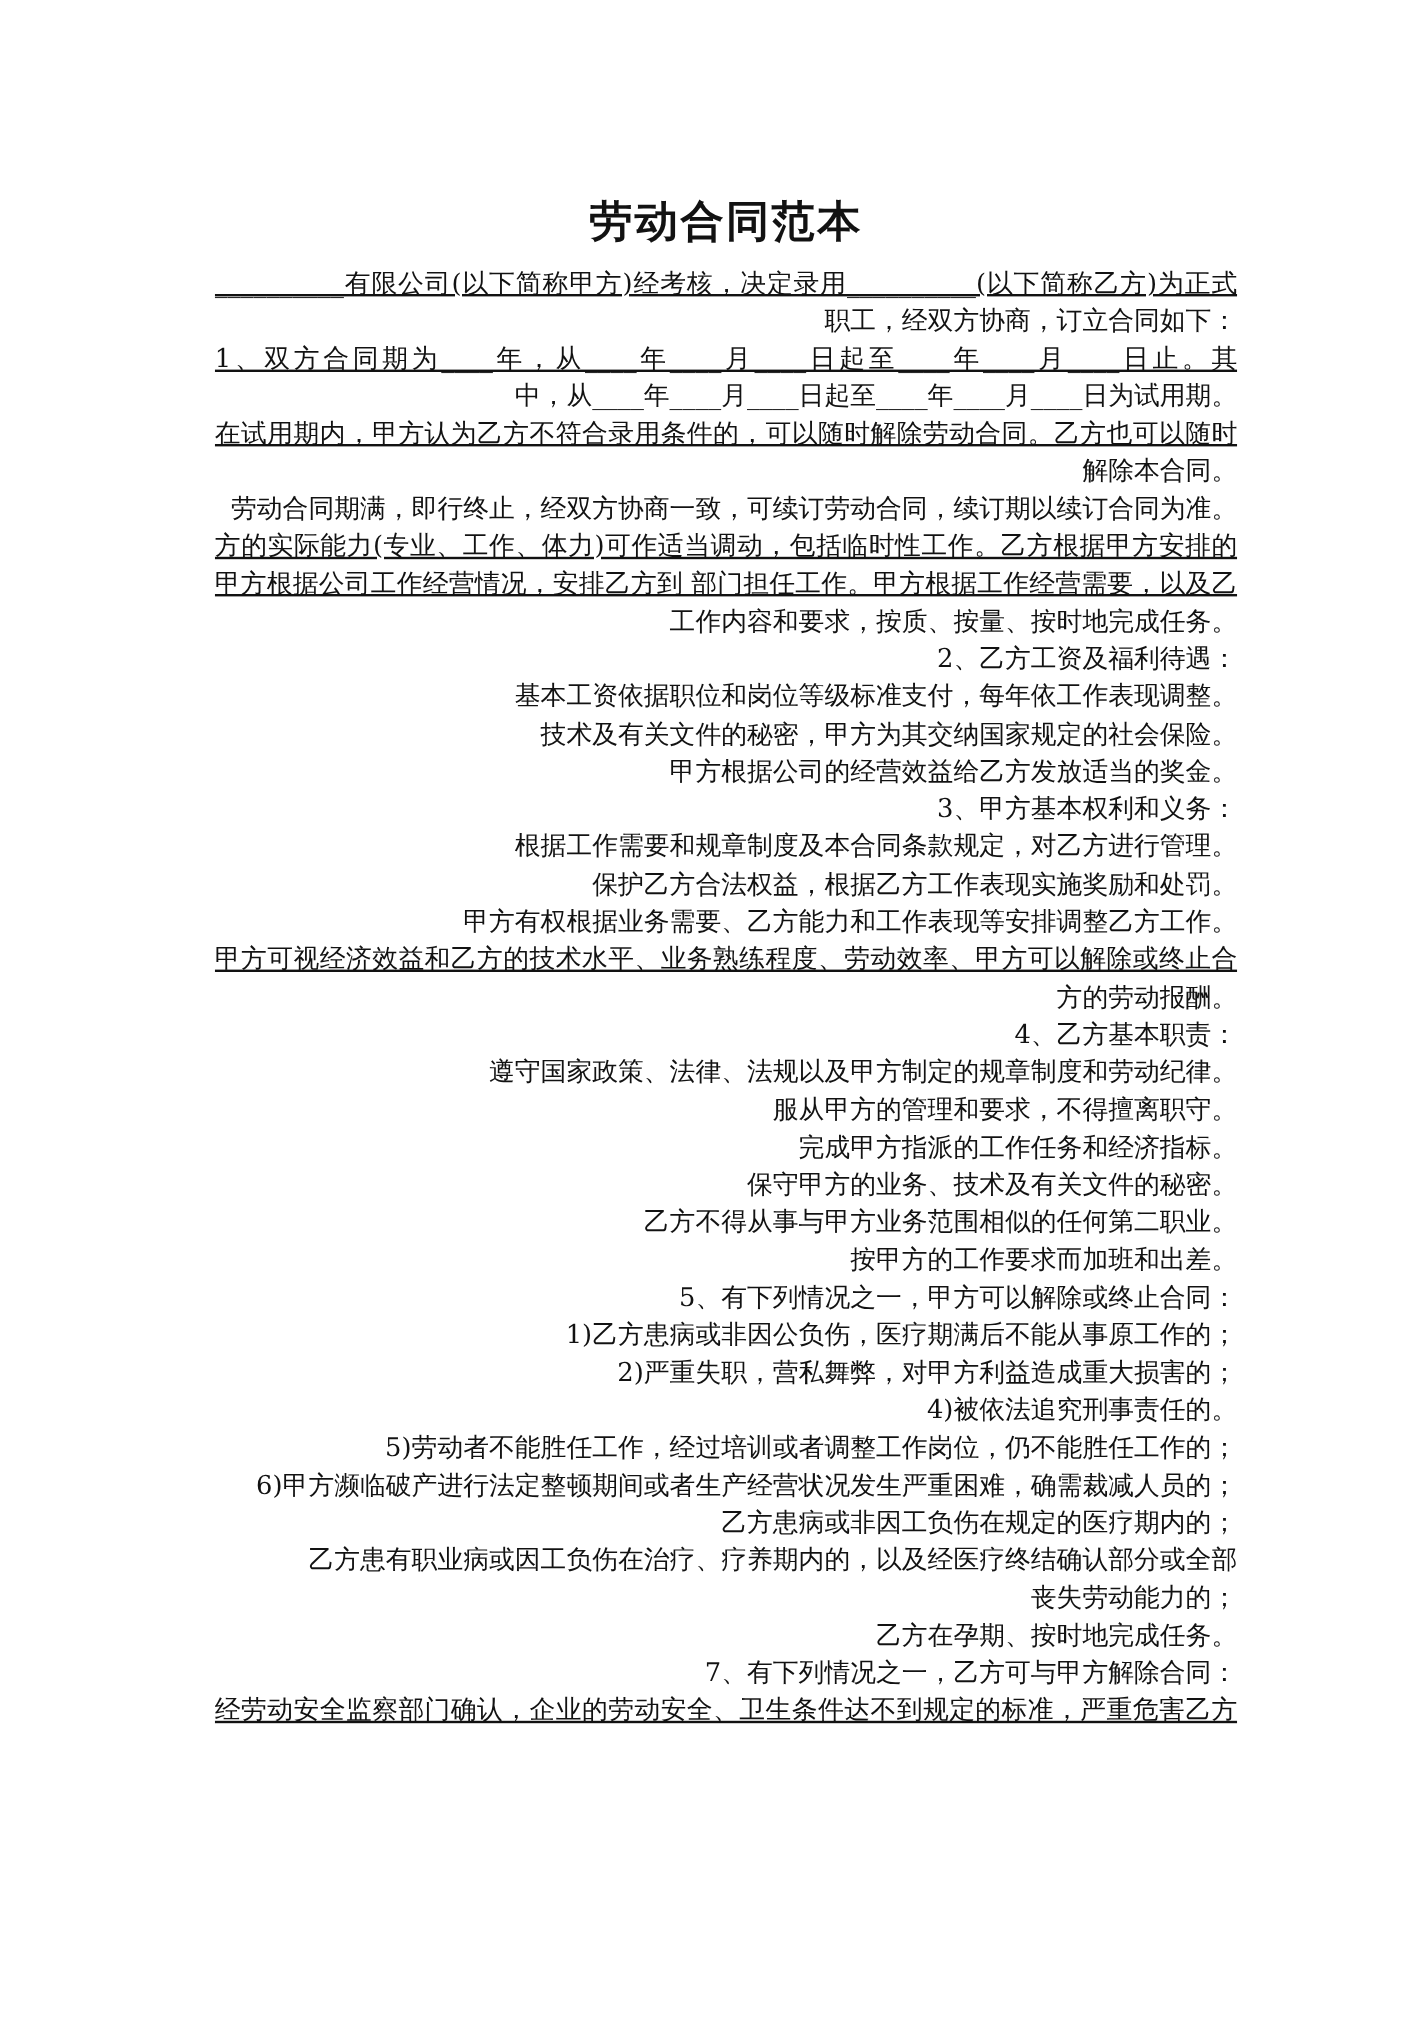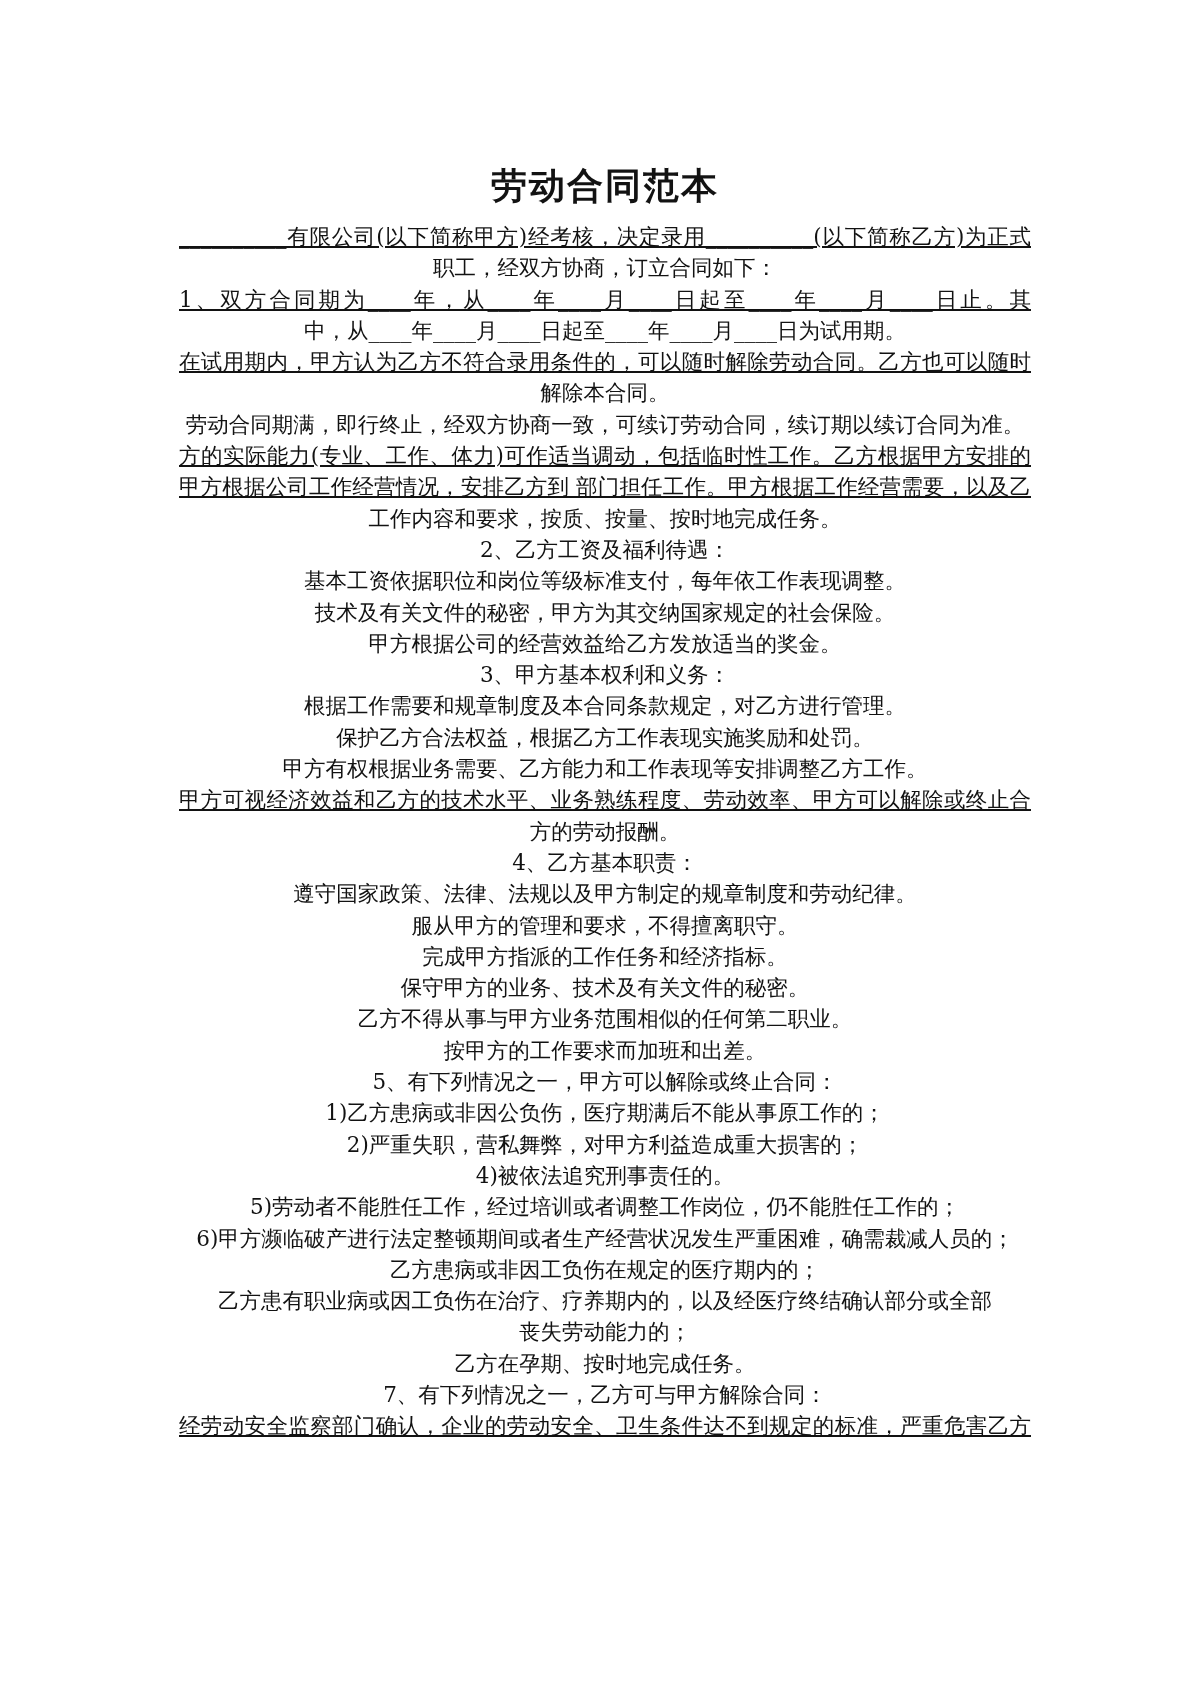--- a/index.html
+++ b/index.html
@@ -31,21 +31,21 @@
     white-space: nowrap;
   }
   .content {
     font-size: 21.5px;
   }
   .line {
     height: 31.3px;
     line-height: 31.3px;
     white-space: pre;
     overflow: hidden;
-    text-align: center;
+    text-align: right;
   }
   .line.justify {
     white-space: normal;
     text-align: justify;
     text-align-last: justify;
     text-decoration: underline;
   }
 </style>
 </head>
 <body>

